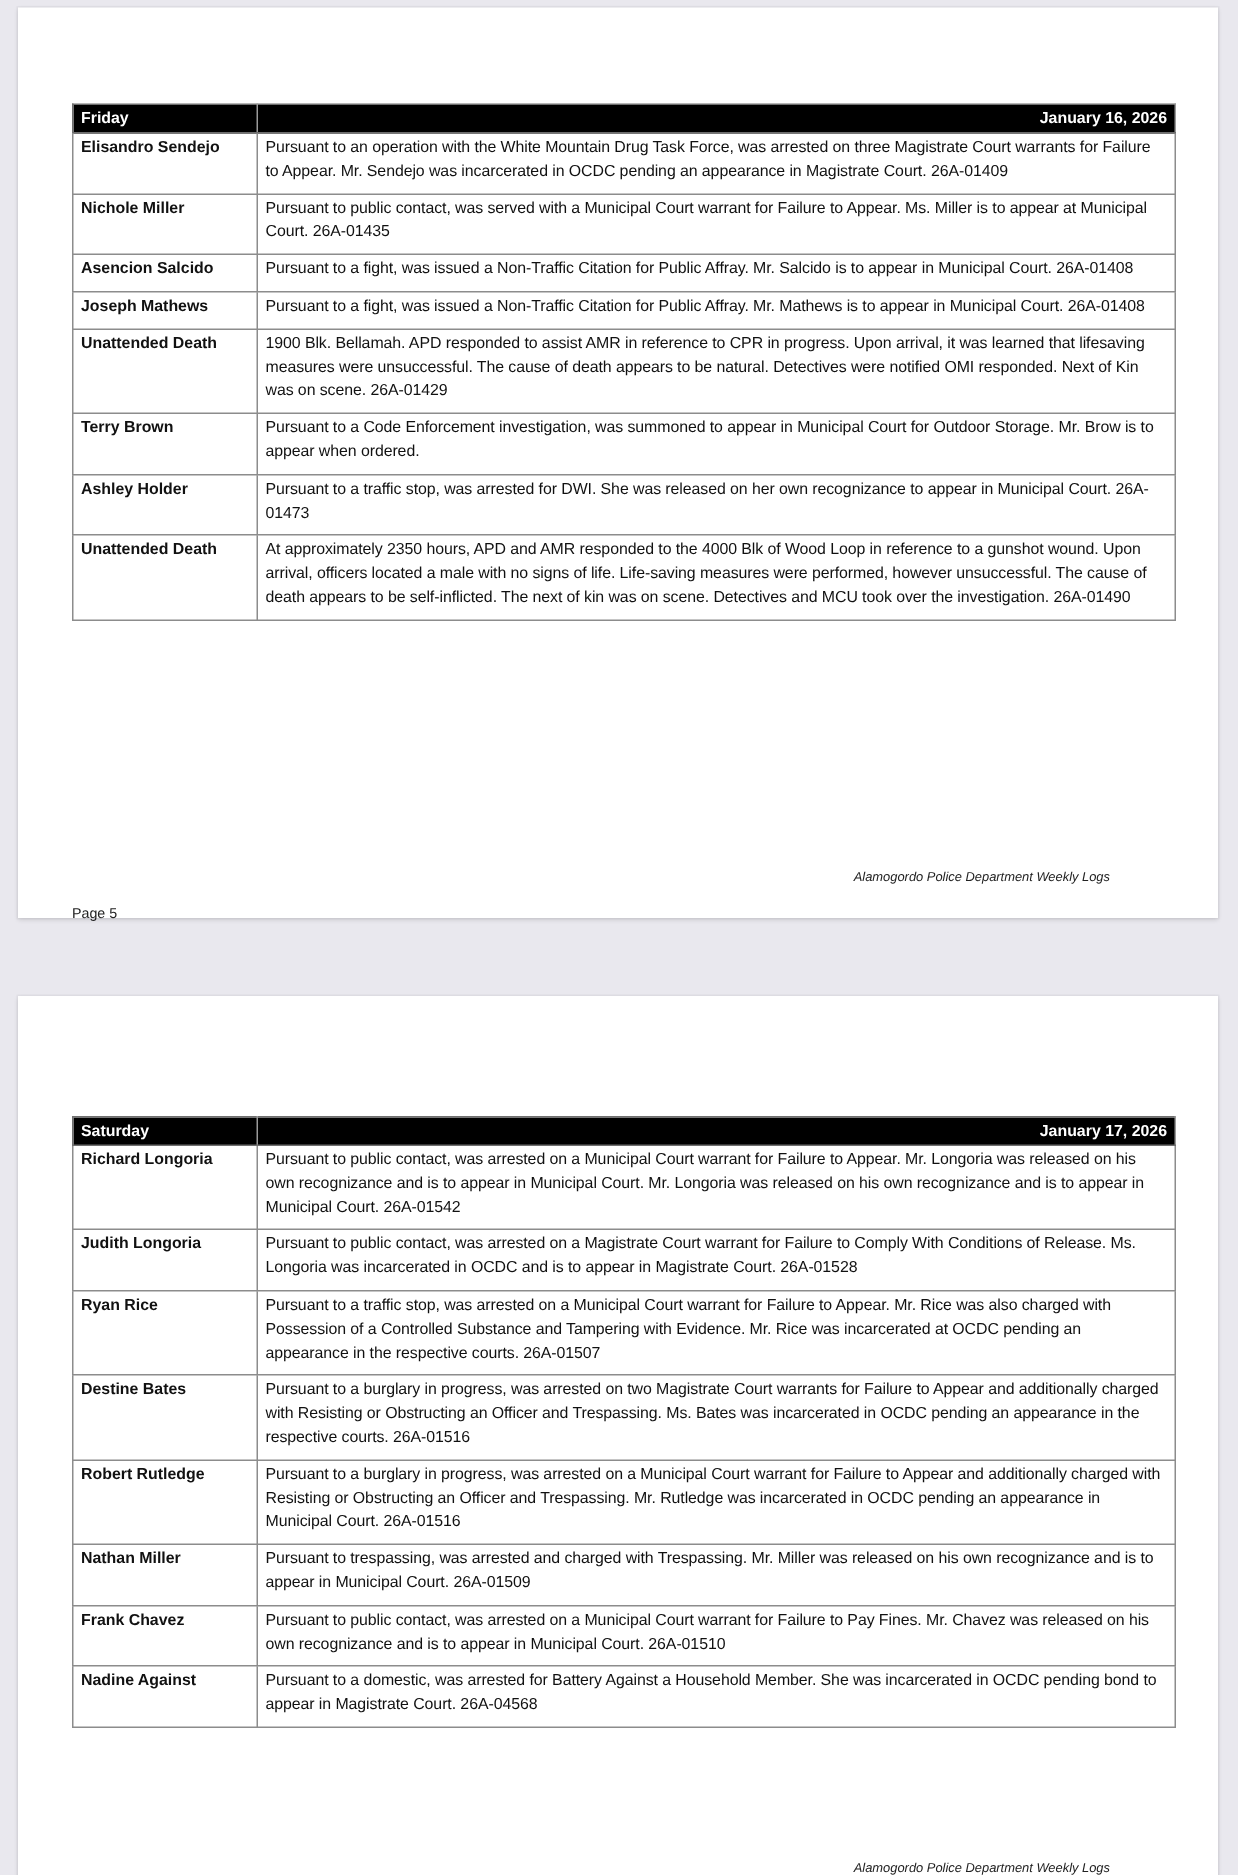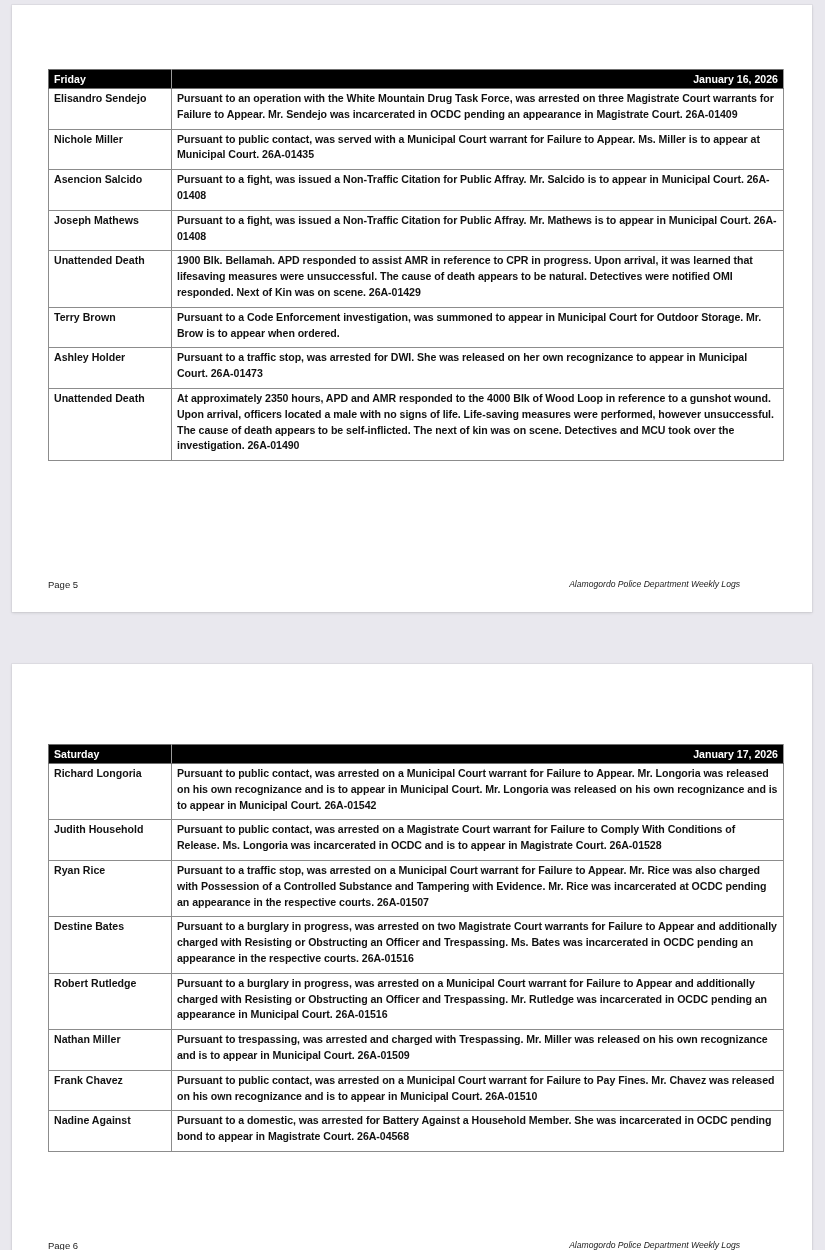--- a/index.html
+++ b/index.html
@@ -51,34 +51,34 @@
       border-right-color: #9a9a9a;
       font-size: 10.6px;
       line-height: 16px;
     }
     .log-table th.date-cell { text-align: right; }
 
     .log-table td {
       border: 1px solid #8c8c8c;
       vertical-align: top;
       padding: 2px 5px 6px 5px;
-      font-weight: bold;
     }
     .log-table td.name-cell {
       font-weight: bold;
     }
     .log-table td.desc-cell {
       letter-spacing: -0.05px;
     }
 
     .footer-left {
       position: absolute;
       left: 36px;
       font-size: 9.5px;
       color: #222;
+      margin-top: 25px;
     }
     .footer-right {
       position: absolute;
       right: 72px;
       font-size: 8.6px;
       font-style: italic;
       color: #222;
     }
     #page1 .footer-left, #page1 .footer-right { top: 574px; }
     #page2 .footer-left, #page2 .footer-right { top: 576px; }
@@ -148,21 +148,21 @@
         <th>Saturday</th>
         <th class="date-cell">January 17, 2026</th>
       </tr>
     </thead>
     <tbody>
       <tr>
         <td class="name-cell">Richard Longoria</td>
         <td class="desc-cell">Pursuant to public contact, was arrested on a Municipal Court warrant for Failure to Appear. Mr. Longoria was released on his own recognizance and is to appear in Municipal Court. Mr. Longoria was released on his own recognizance and is to appear in Municipal Court. 26A-01542</td>
       </tr>
       <tr>
-        <td class="name-cell">Judith Household</td>
+        <td class="name-cell">Judith Longoria</td>
         <td class="desc-cell">Pursuant to public contact, was arrested on a Magistrate Court warrant for Failure to Comply With Conditions of Release. Ms. Longoria was incarcerated in OCDC and is to appear in Magistrate Court. 26A-01528</td>
       </tr>
       <tr>
         <td class="name-cell">Ryan Rice</td>
         <td class="desc-cell">Pursuant to a traffic stop, was arrested on a Municipal Court warrant for Failure to Appear. Mr. Rice was also charged with Possession of a Controlled Substance and Tampering with Evidence. Mr. Rice was incarcerated at OCDC pending an appearance in the respective courts. 26A-01507</td>
       </tr>
       <tr>
         <td class="name-cell">Destine Bates</td>
         <td class="desc-cell">Pursuant to a burglary in progress, was arrested on two Magistrate Court warrants for Failure to Appear and additionally charged with Resisting or Obstructing an Officer and Trespassing. Ms. Bates was incarcerated in OCDC pending an appearance in the respective courts. 26A-01516</td>
       </tr>

